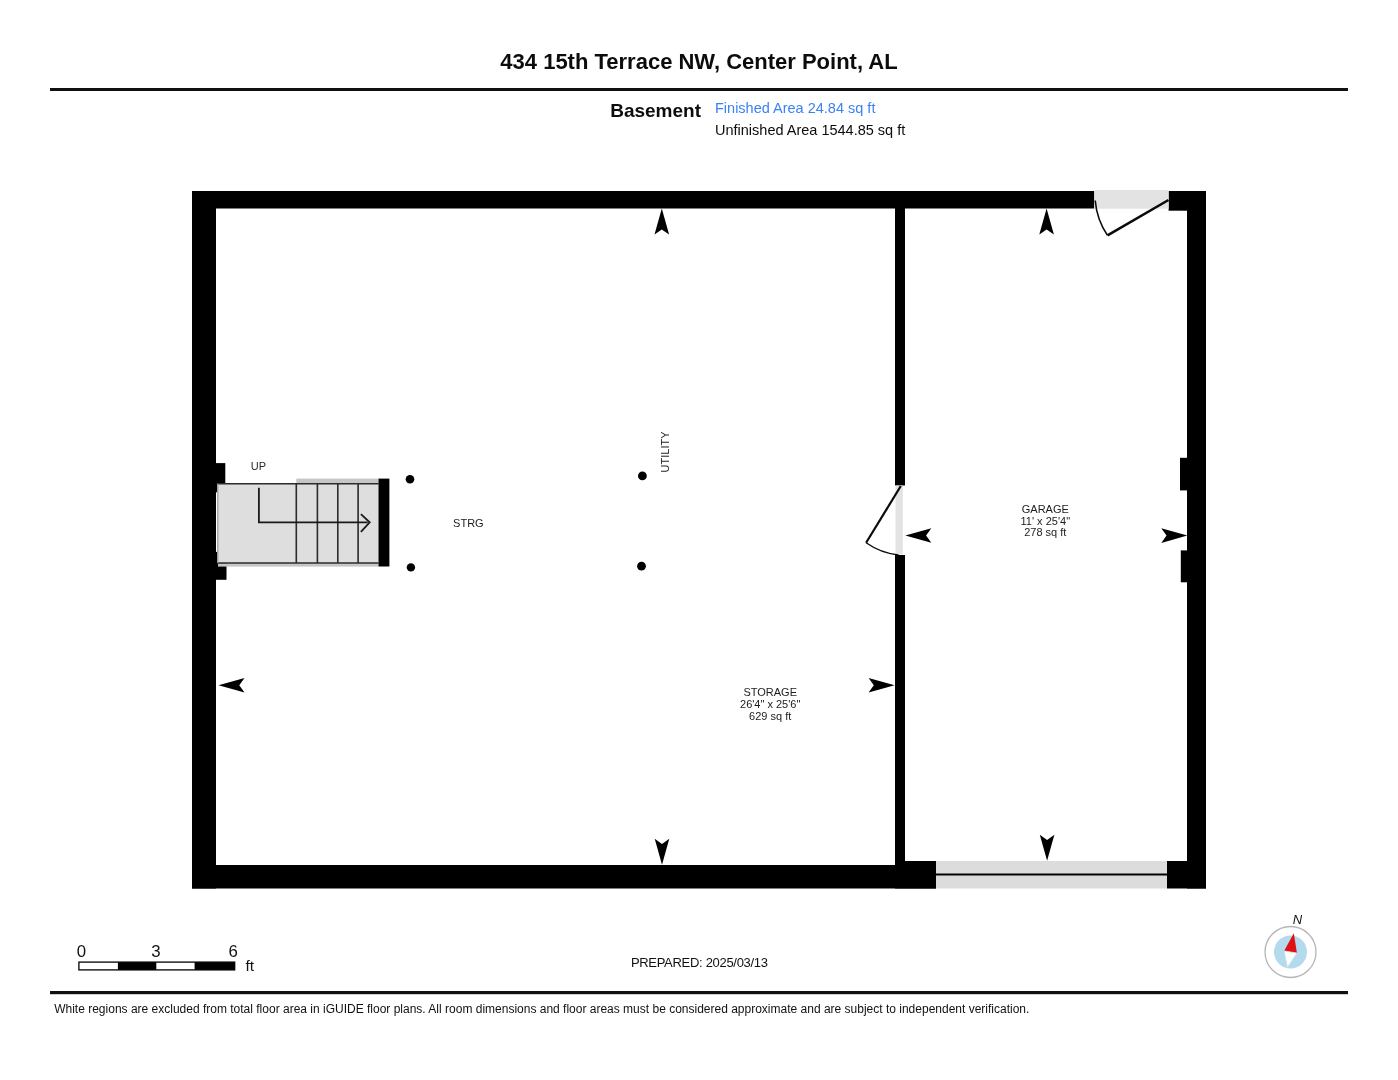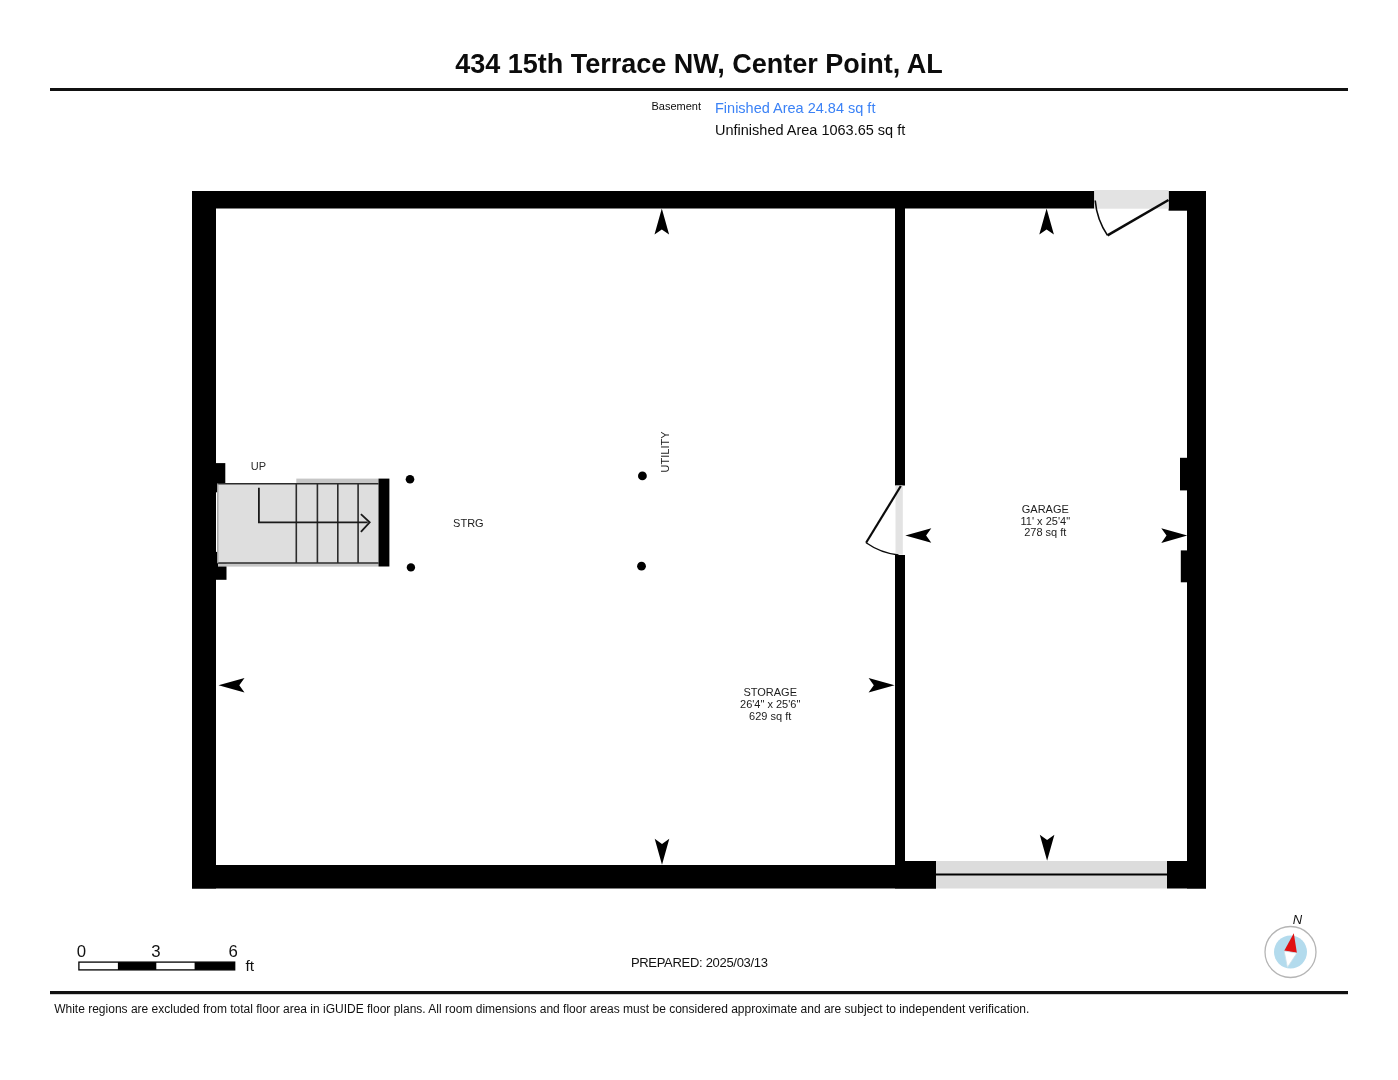--- a/index.html
+++ b/index.html
@@ -2,29 +2,29 @@
 <html><head>
 <meta charset="utf-8">
 <style>
   html,body{margin:0;padding:0;background:#ffffff;}
   body{width:1398px;height:1080px;position:relative;font-family:"Liberation Sans",sans-serif;}
   .abs{position:absolute;}
 </style>
 </head>
 <body>
 
-<div class="abs" style="left:0;top:48.5px;width:1398px;text-align:center;font-size:27px;font-weight:bold;color:#0c0c0c;">434 15th Terrace NW, Center Point, AL</div>
+<div class="abs" style="left:0;top:48.5px;width:1398px;text-align:center;font-size:22px;font-weight:bold;color:#0c0c0c;">434 15th Terrace NW, Center Point, AL</div>
 
 <div class="abs" style="left:50px;top:88px;width:1298px;height:3px;background:#111;"></div>
 
-<div class="abs" style="left:0;top:100px;width:701px;text-align:right;font-size:11px;font-weight:normal;color:#0c0c0c;">Basement</div>
+<div class="abs" style="left:0;top:100px;width:701px;text-align:right;font-size:19px;font-weight:bold;color:#0c0c0c;">Basement</div>
 
 <div class="abs" style="left:715px;top:100px;font-size:14.5px;color:#3b82f6;">Finished Area 24.84 sq ft</div>
 
-<div class="abs" style="left:715px;top:122px;font-size:14.5px;color:#0c0c0c;">Unfinished Area 1063.65 sq ft</div>
+<div class="abs" style="left:715px;top:122px;font-size:14.5px;color:#0c0c0c;">Unfinished Area 1544.85 sq ft</div>
 
 <svg class="abs" style="left:0;top:0;" width="1398" height="1080" viewBox="0 0 1398 1080">
 
   <rect x="192" y="191" width="902.3" height="17.5" fill="#000"></rect>
 
   <rect x="1168.6" y="191" width="37.4" height="19.7" fill="#000"></rect>
 
   <rect x="192" y="191" width="24" height="697.5" fill="#000"></rect>
 
   <rect x="1187" y="191" width="19" height="697.5" fill="#000"></rect>

